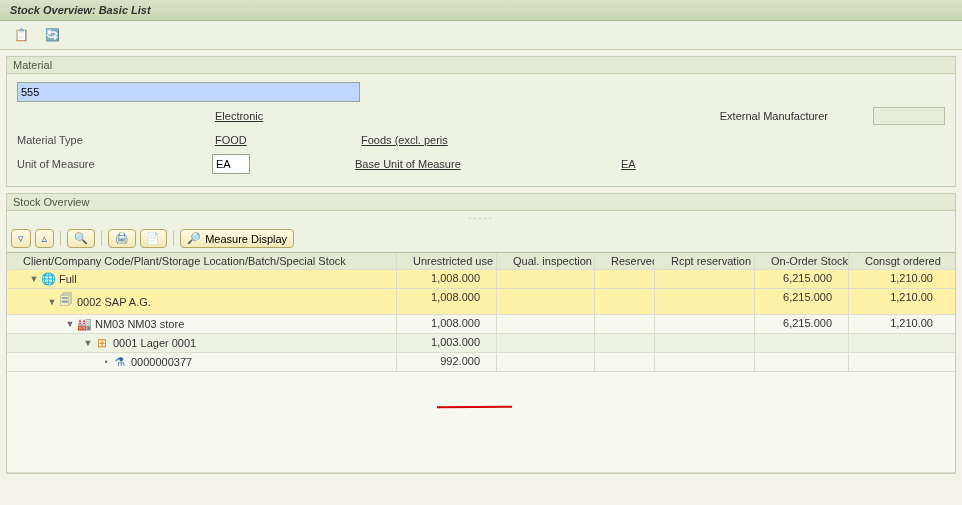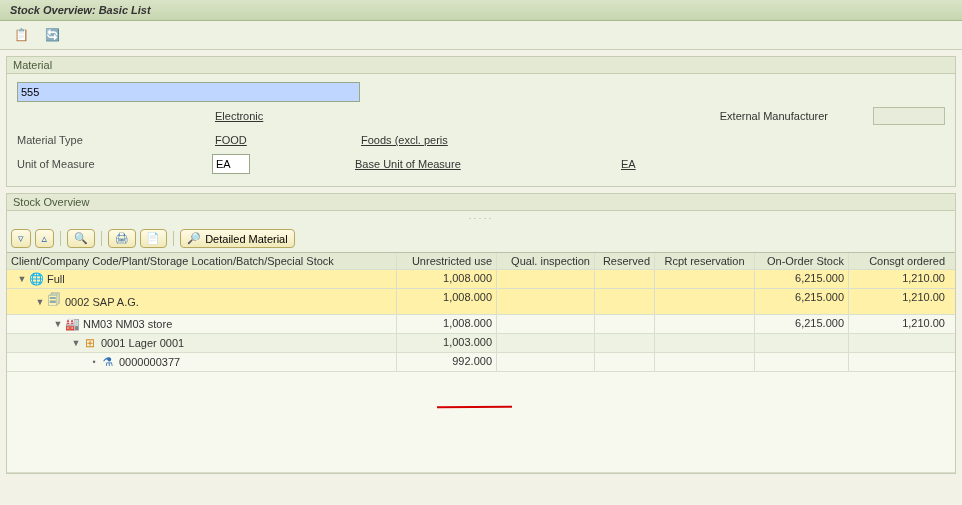--- a/index.html
+++ b/index.html
@@ -109,21 +109,21 @@
   }
   .grid-head, .grid-row {
     display: flex;
     border-bottom: 1px solid #d9dfcc;
   }
   .grid-head {
     background: #e3e9d3;
   }
   .cell {
     border-right: 1px solid #d9dfcc;
-    padding: 2px 4px;
+    padding: 2px 16px;
     box-sizing: border-box;
     overflow: hidden;
     white-space: nowrap;
   }
   .c0 { width: 390px; }
   .c1 { width: 100px; text-align: right; }
   .c2 { width: 98px; text-align: right; }
   .c3 { width: 60px; text-align: right; }
   .c4 { width: 100px; text-align: center; }
   .c5 { width: 94px; text-align: right; }
@@ -219,21 +219,21 @@
       <div class="sep"></div>
       <button class="roundbtn">
           <span style="color:#2b6db8">🖨</span>
         </button>
       <button class="roundbtn">
           <span style="color:#d8a21e">📄</span>
         </button>
       <div class="sep"></div>
       <button class="roundbtn">
         <span style="color:#2c8a2c">🔎</span>
-        <span>Detailed Material</span>
+        <span>Measure Display</span>
       </button>
     </div>
 
     <div class="grid">
       <div class="grid-head">
         <div class="cell c0">Client/Company Code/Plant/Storage Location/Batch/Special Stock</div>
         <div class="cell c1">Unrestricted use</div>
         <div class="cell c2">Qual. inspection</div>
         <div class="cell c3">Reserved</div>
         <div class="cell c4">Rcpt reservation</div>

